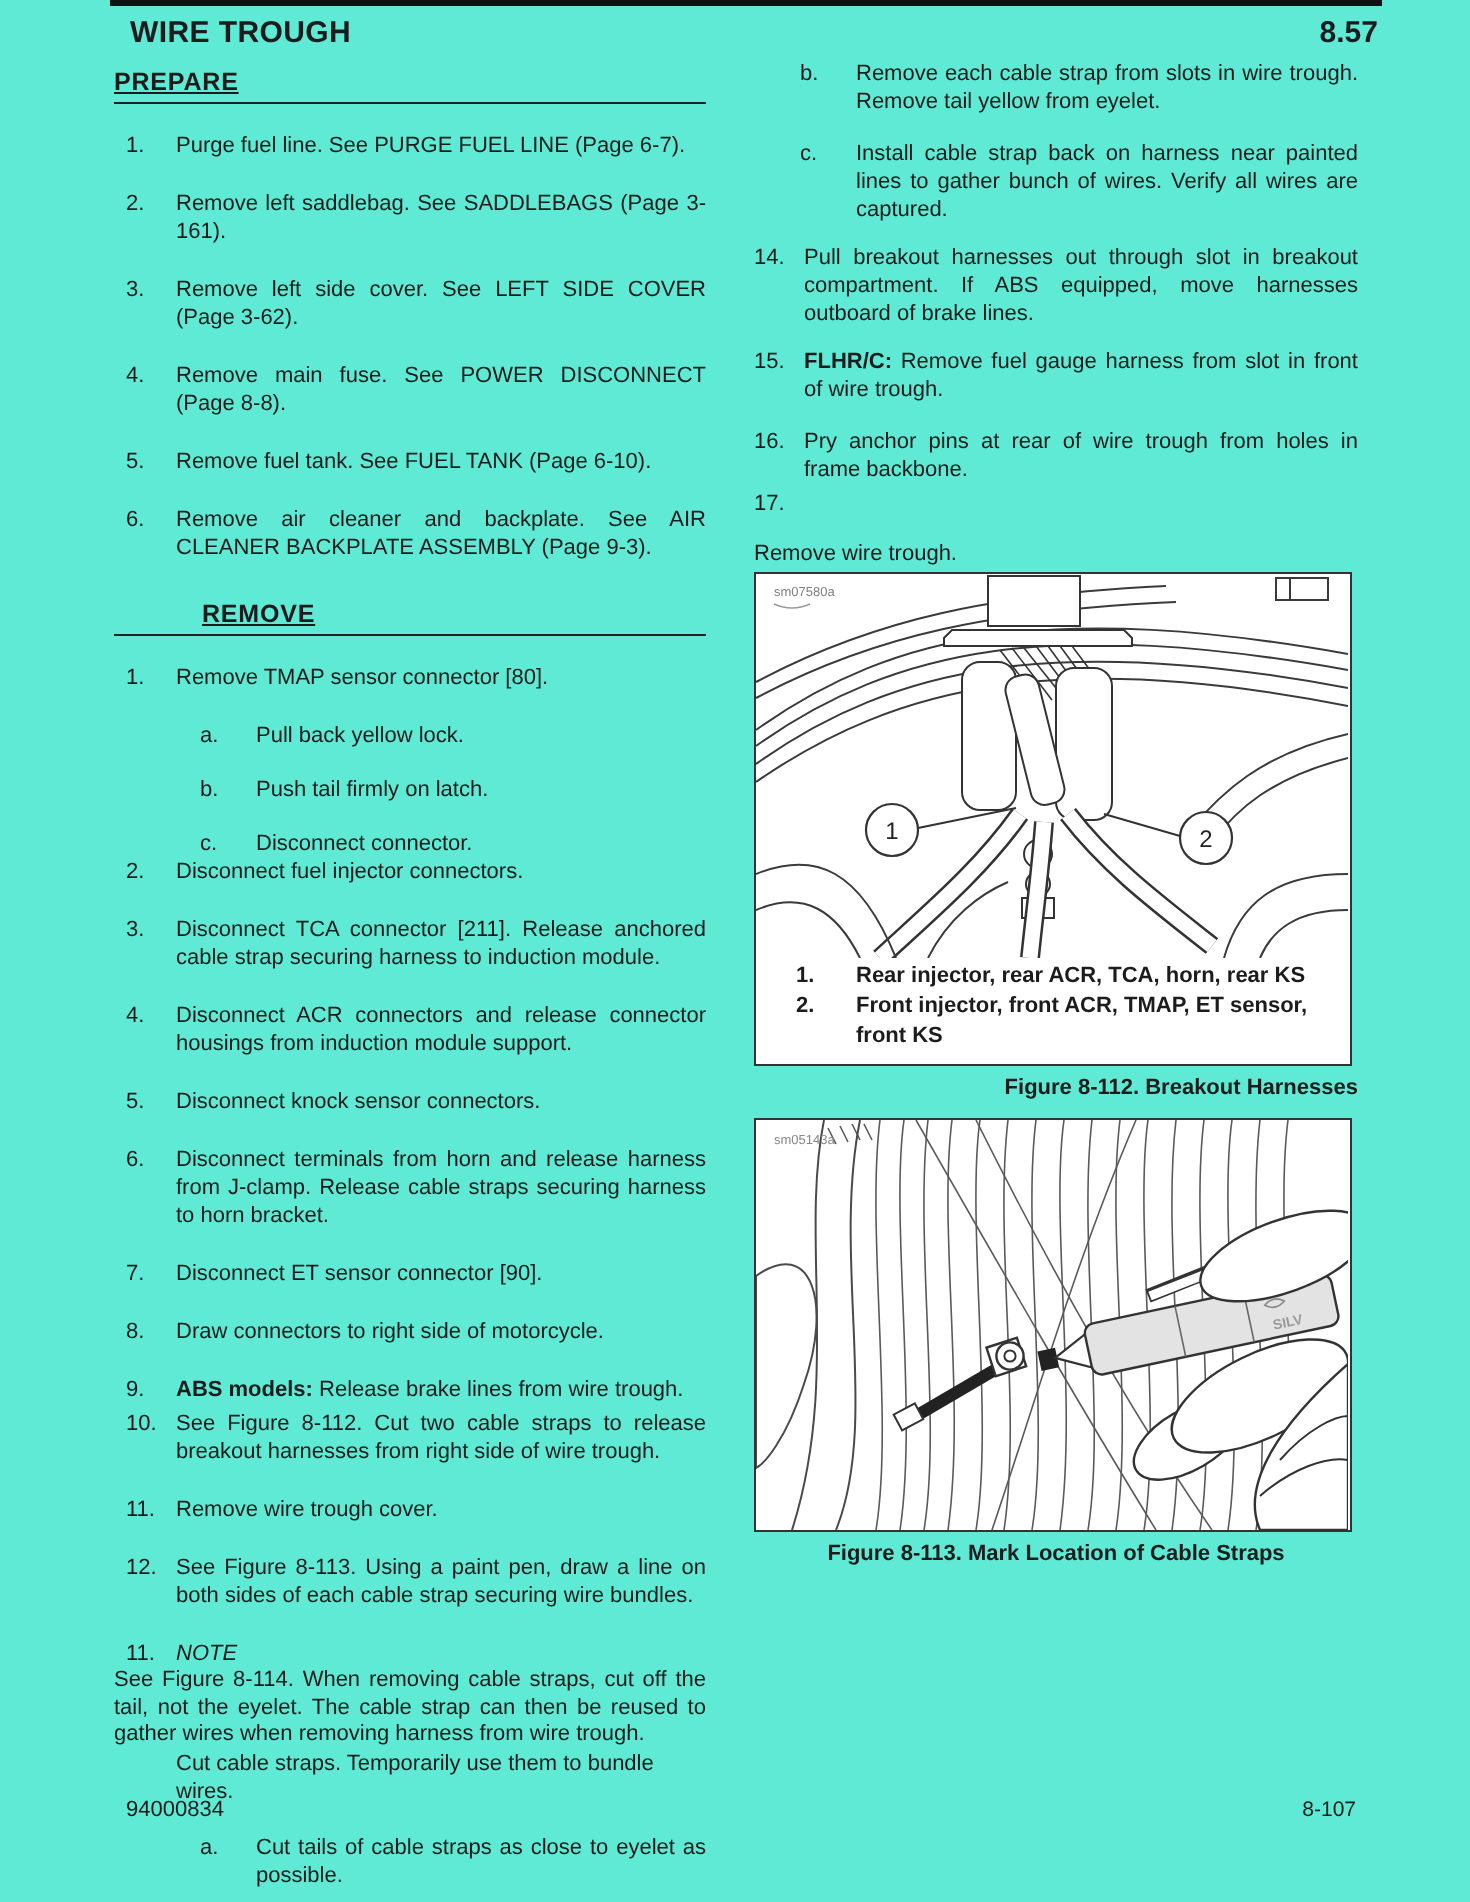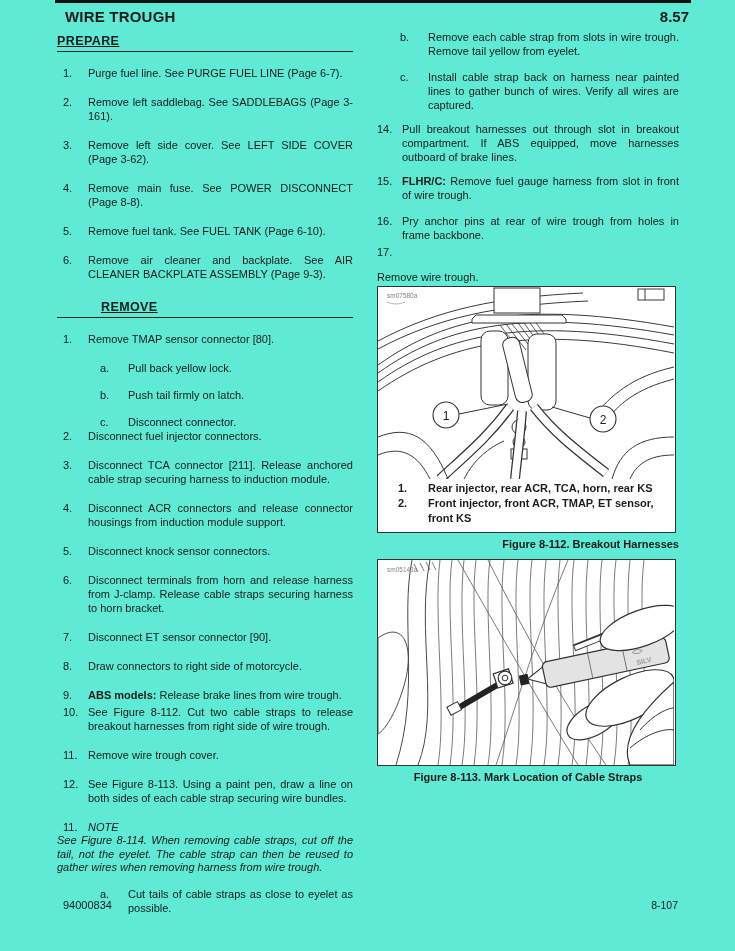--- a/index.html
+++ b/index.html
@@ -28,21 +28,21 @@
   .li.sub .n{flex:0 0 28px; padding-left:0;}
   .col-right .li{margin-bottom:12px;}
   .col-right .li .n{flex:0 0 25px; padding-left:0;}
   .col-right .li.sub{margin-left:23px;}
   .col-right .li.sub .n{flex:0 0 28px;}
   .mb0{margin-bottom:0 !important;}
   .mb2{margin-bottom:2px !important;flex-direction:column;}
   .mb3{margin-bottom:3px !important;}
   .mb10{margin-bottom:10px !important;}
   .note-label{font-style:italic;}
-  .note-para{font-size:11px; line-height:13.5px; font-style:italic; text-align:justify; margin-bottom:12px;}
+  .note-para{font-size:11px; line-height:13.5px; text-align:justify; margin-bottom:0;}
   .after-note{font-size:11px; line-height:14px; padding-left:31px; margin-bottom:14px;}
 
   .figbox{border:1.3px solid #333; width:299px; box-sizing:border-box; background:#fff;}
   .figbox svg{display:block;}
   .legend{padding:2px 4px 6px 20px; font-weight:bold; font-size:11px; line-height:15px;}
   .lg-row{display:flex;}
   .lg-n{flex:0 0 30px;}
   .lg-t{flex:1;}
   .caption{font-size:11px; font-weight:bold; margin:5px 0 9px 0;text-align:center;}
   .cap-center{text-align:right;}
@@ -147,20 +147,21 @@
     <div class="li">
         <span class="n">12.</span>
         <span class="t">See Figure 8-113. Using a paint pen, draw a line on both sides of each cable strap securing wire bundles.</span>
       </div>
 
     <div class="li mb0">
         <span class="n">11.</span>
         <span class="t note-label">NOTE</span>
       </div>
     <div class="note-para">See Figure 8-114. When removing cable straps, cut off the tail, not the eyelet. The cable strap can then be reused to gather wires when removing harness from wire trough.</div>
+    <div class="after-note">Cut cable straps. Temporarily use them to bundle wires.</div>
     <div class="li sub">
         <span class="n">a.</span>
         <span class="t">Cut tails of cable straps as close to eyelet as possible.</span>
       </div>
   </div>
 
   <div class="col-right">
     <div class="li sub">
         <span class="n">b.</span>
         <span class="t">Remove each cable strap from slots in wire trough. Remove tail yellow from eyelet.</span>

